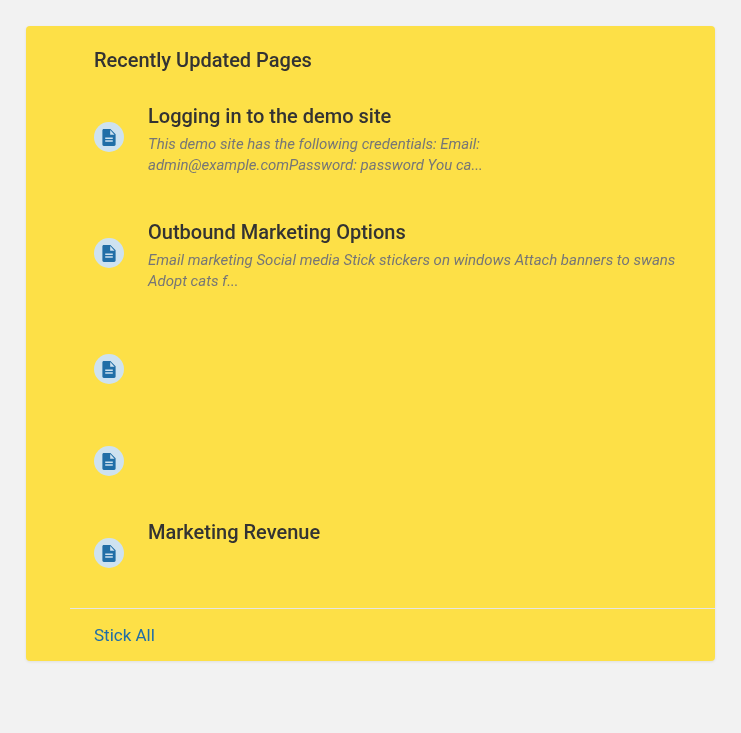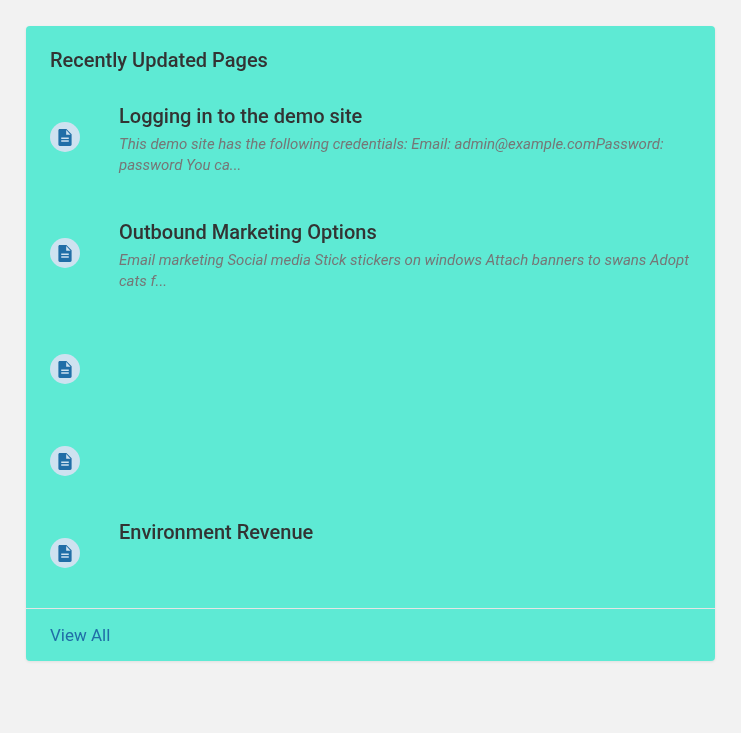--- a/index.html
+++ b/index.html
@@ -8,42 +8,42 @@
       box-sizing: border-box;
     }
     body {
       font-family: -apple-system, BlinkMacSystemFont, "Segoe UI", Roboto, "Helvetica Neue", Arial, sans-serif;
       background-color: #f2f2f2;
       width: 741px;
       height: 733px;
       padding: 26px;
     }
     .card {
-      background-color: #5eead4;
+      background-color: #fde047;
       border-radius: 4px;
       box-shadow: 0 1px 3px rgba(0,0,0,0.08);
       overflow: hidden;
+      padding-left: 44px;
     }
     .card-header {
       padding: 22px 24px 10px 24px;
     }
     .card-title {
       font-size: 20px;
       font-weight: 500;
       color: #333333;
     }
     .list {
       padding: 0 24px 18px 24px;
     }
     .list-item {
       display: flex;
       align-items: flex-start;
       padding: 22px 0;
       cursor: pointer;
-      gap: 15px;
     }
     .icon-wrap {
       width: 30px;
       height: 30px;
       background-color: #cee2f0;
       border-radius: 50%;
       display: flex;
       align-items: center;
       justify-content: center;
       flex-shrink: 0;
@@ -133,21 +133,21 @@
       </div>
     </div>
 
     <div class="list-item">
       <div class="icon-wrap">
         <svg viewBox="0 0 14 18">
             <path d="M8.5 0H1.5C0.67 0 0 0.67 0 1.5v15C0 17.33 0.67 18 1.5 18h11c0.83 0 1.5-0.67 1.5-1.5V5.5L8.5 0zM3 9h8v1.5H3V9zm0 3h8v1.5H3V12zm5.25-6V1.12L12.88 6H8.25z"></path>
           </svg>
       </div>
       <div class="item-content">
-        <div class="item-title">Environment Revenue</div>
+        <div class="item-title">Marketing Revenue</div>
       </div>
     </div>
 
   </div>
   <div class="card-footer">
-    <a class="view-all">View All</a>
+    <a class="view-all">Stick All</a>
   </div>
 </div>
 
 </body></html>

